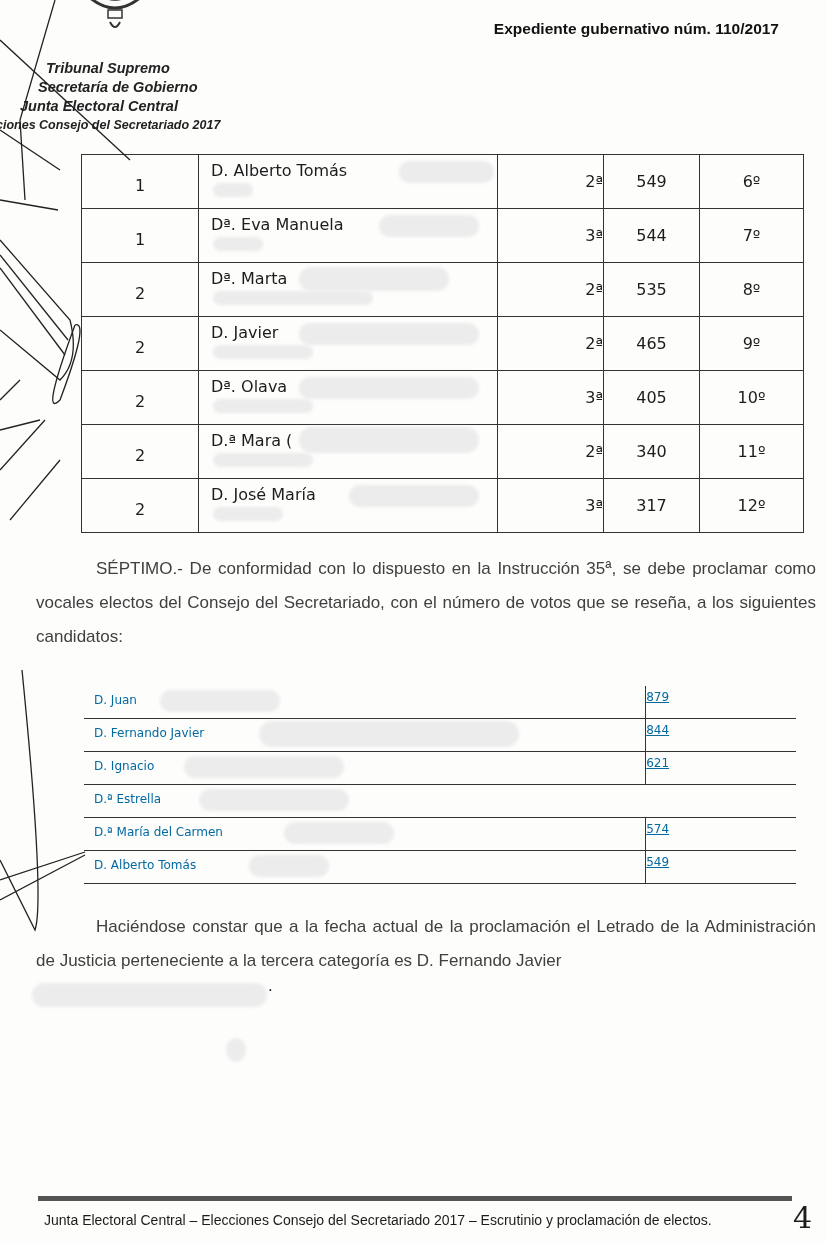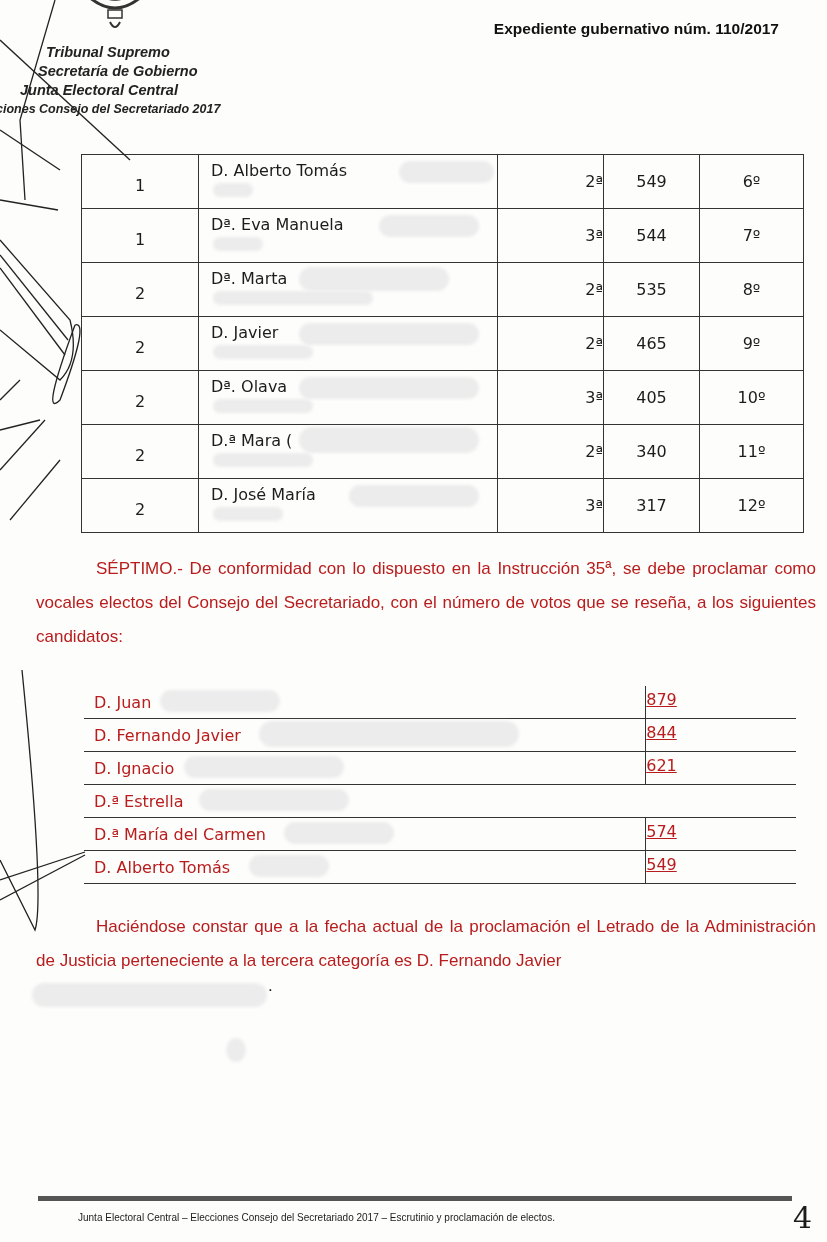--- a/index.html
+++ b/index.html
@@ -5,49 +5,49 @@
     html, body { margin: 0; padding: 0; }
     body {
       width: 827px; height: 1242px; position: relative; overflow: hidden;
       background: #fdfdfc; color: #1a1a1a;
       font-family: "Liberation Sans", sans-serif;
     }
     .abs { position: absolute; }
     .crest { left: 70px; top: -20px; width: 90px; height: 56px; }
     .letterhead { left: 0; top: 43px; font-style: italic; font-weight: bold; font-size: 14.5px; line-height: 19px; color: #222; }
     .letterhead div { white-space: nowrap; }
-    .lh1 { padding-left: 46px; }
+    .lh1 { padding-left: 46px; margin-top: 16px; }
     .lh2 { padding-left: 38px; }
     .lh3 { padding-left: 20px; }
     .lh4 { padding-left: 0; font-size: 12.5px; margin-left: -4px; }
     .expediente { right: 48px; top: 20px; font-weight: bold; font-size: 15.5px; color: #111; }
 
     
     .t1 { left: 81px; top: 154px; border-collapse: collapse; font-family: "DejaVu Sans", sans-serif; font-size: 16px; color: #1c1c1c; }
     .t1 td { border: 1.5px solid #333; height: 45px; padding: 0; vertical-align: middle; }
     .t1 .c1 { width: 116px; text-align: center; padding-top: 8px; }
     .t1 .c2 { width: 286px; vertical-align: top; padding-left: 12px; padding-top: 6px; position: relative; }
     .t1 .c3 { width: 105px; text-align: right; }
     .t1 .c4 { width: 95px; text-align: center; }
     .t1 .c5 { width: 103px; text-align: center; }
     .redact { position: absolute; background: #ececec; border-radius: 14px; filter: blur(1.5px); }
 
-    .para { left: 36px; width: 780px; font-family: "Liberation Sans", sans-serif; font-size: 17px; line-height: 34px; color: #b91c1c; text-align: justify; }
+    .para { left: 36px; width: 780px; font-family: "Liberation Sans", sans-serif; font-size: 17px; line-height: 34px; color: #404040; text-align: justify; }
     .p1 { top: 552px; }
     .p2 { top: 910px; }
     .indent { text-indent: 60px; }
 
     
-    .t2 { left: 84px; top: 686px; width: 712px; font-family: "DejaVu Sans", sans-serif; font-size: 16px; color: #b91c1c; }
+    .t2 { left: 84px; top: 686px; width: 712px; font-family: "DejaVu Sans", sans-serif; font-size: 12px; color: #0369a1; }
     .t2row { position: relative; height: 32px; border-bottom: 1.5px solid #333; display: flex; }
     .t2row .nm { width: 560px; padding-left: 10px; padding-top: 7px; position: relative; }
     .t2row .vt { width: 140px; text-align: left; padding-right: 12px; padding-top: 4px; border-left: 1.5px solid #333; text-decoration: underline; }
 
     .footer-rule { left: 38px; top: 1196px; width: 754px; height: 5px; background: #555; }
-    .footer { left: 44px; top: 1212px; font-family: "Liberation Sans", sans-serif; font-size: 10px; color: #1c1c1c; white-space: nowrap; margin-left: 34px; }
+    .footer { left: 44px; top: 1212px; font-family: "Liberation Sans", sans-serif; font-size: 14px; color: #1c1c1c; white-space: nowrap; }
     .pageno { left: 793px; top: 1200px; font-family: "DejaVu Serif", serif; font-size: 30px; color: #1c1c1c; }
     .sig { left: 0; top: 0; width: 827px; height: 1242px; pointer-events: none; }
   </style>
 </head>
 <body>
 
 <svg class="abs crest" viewBox="0 0 90 56">
   <path d="M10 8 Q45 48 80 8" fill="none" stroke="#333" stroke-width="3"></path>
   <path d="M20 4 Q45 36 70 4" fill="none" stroke="#555" stroke-width="2"></path>
   <rect x="38" y="30" width="14" height="8" fill="none" stroke="#333" stroke-width="1.5"></rect>

